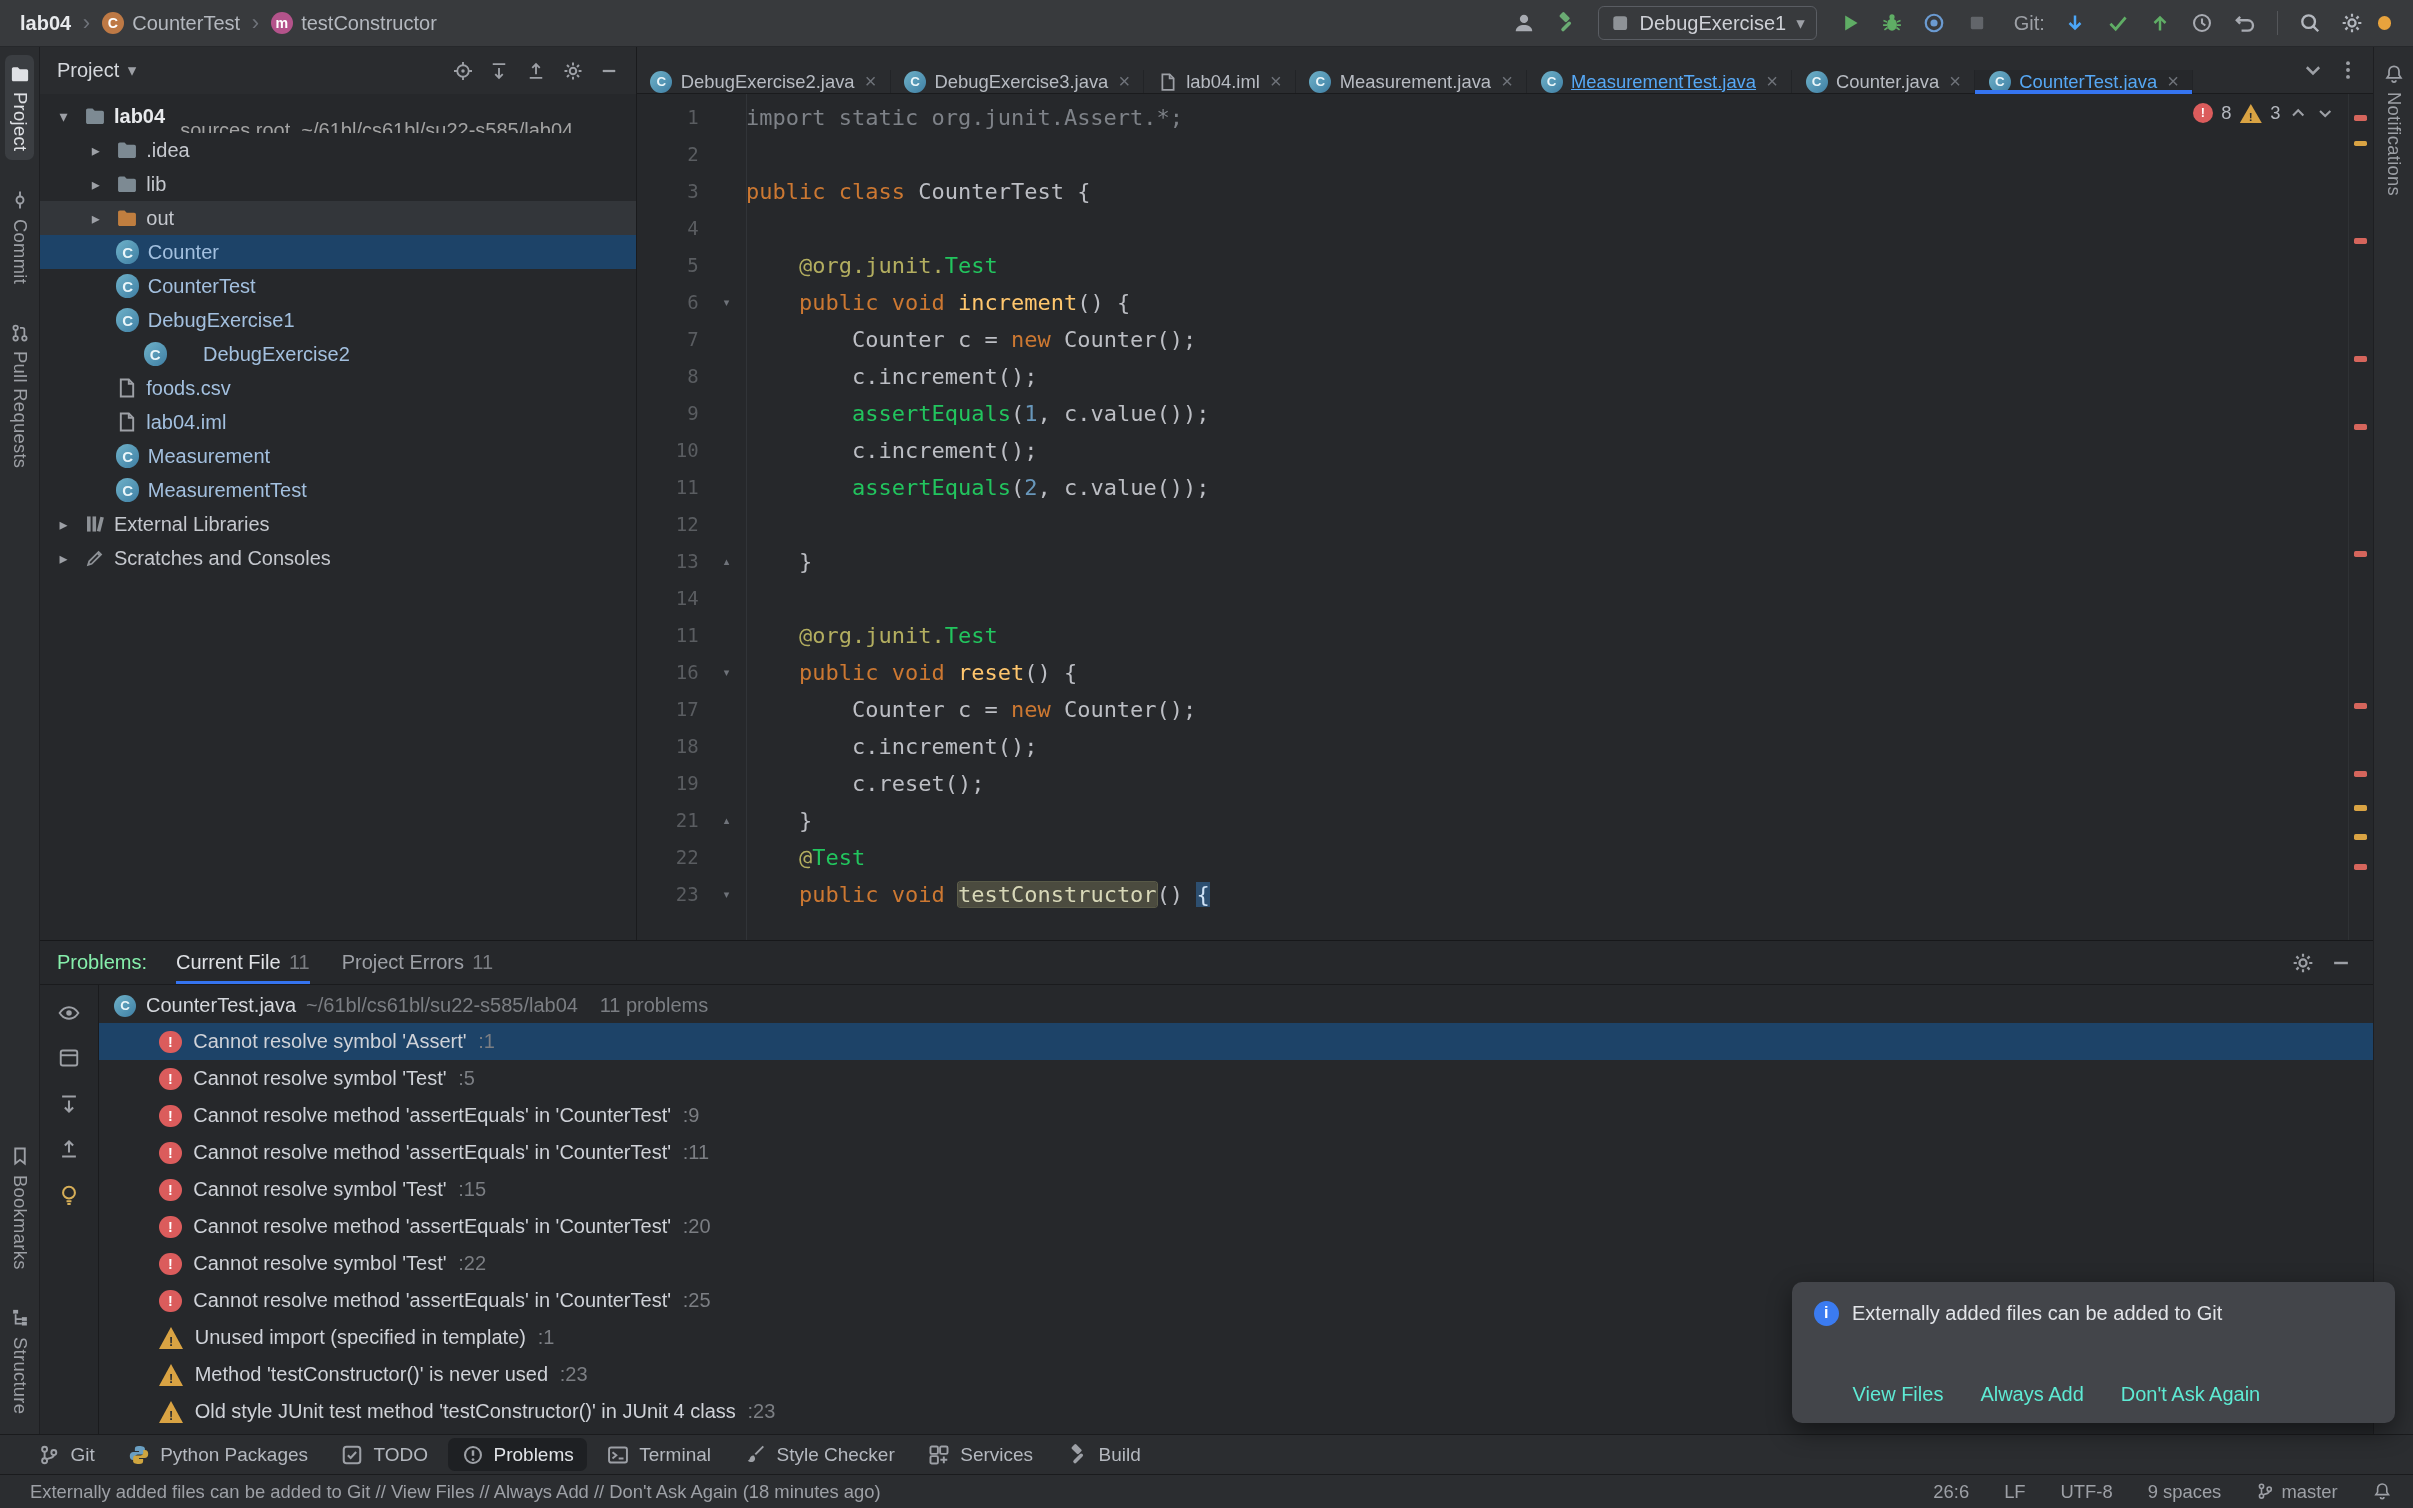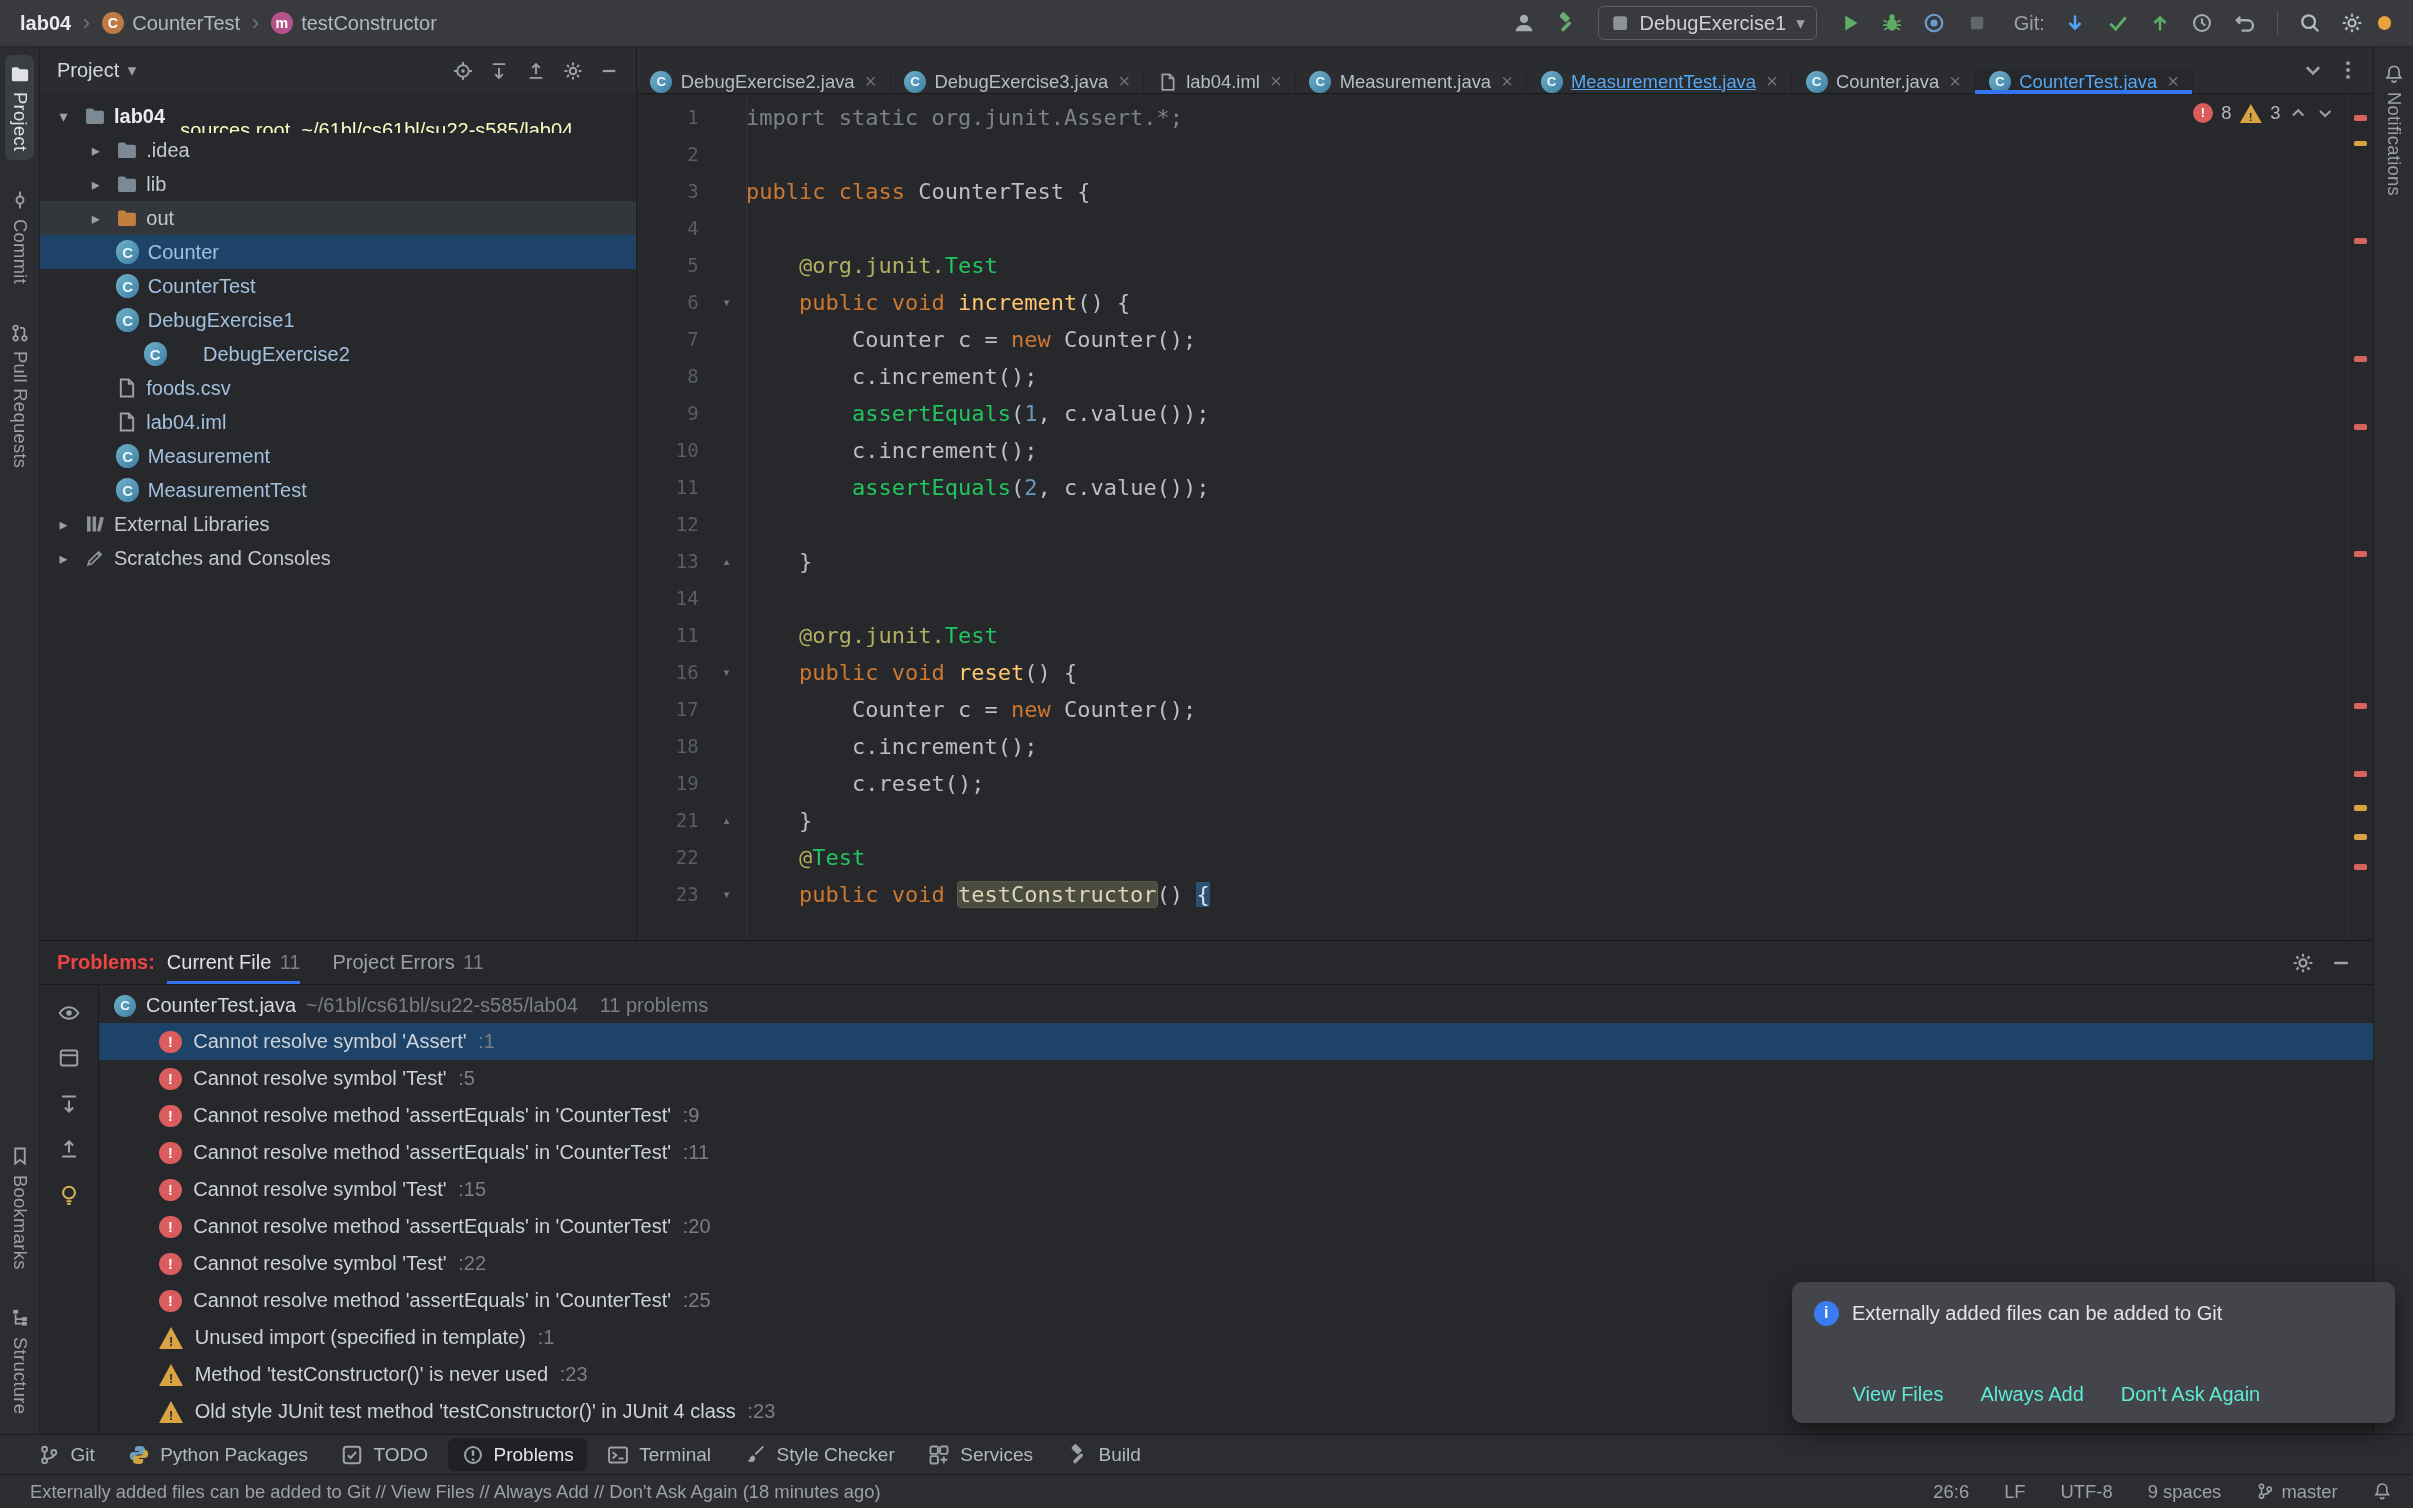--- a/index.html
+++ b/index.html
@@ -58,21 +58,21 @@
   .tr-chev { width:23.5px; text-align:center; color:#9DA0A6; font-size:16px; flex:0 0 auto; }
   .tr-ico { width:22px; height:22px; flex:0 0 auto; }
   .ico-class { width:23.5px; height:23.5px; flex:0 0 auto; border-radius:50%;
                background:linear-gradient(135deg,#6FB2C9,#3F7FA4); display:inline-flex; align-items:center;
                justify-content:center; color:#EAF6FA; font-size:15px; font-weight:bold; }
   .ico-class.small { width:22px; height:22px; font-size:13.4px; }
   .ico-class::before { content:"C"; }
   .tr-label { color:#C5C8CE; }
   .tr-label.bold { color:#E8EAED; font-weight:bold; }
   .tr-label.java { color:#A3C0DF; }
-  .tr-suffix { color:#fef9c3; margin-left:6.7px;margin-top:28px; }
+  .tr-suffix { color:#a3a3a3; margin-left:6.7px;margin-top:28px; }
 
   
   .editor-col { flex:1; display:flex; flex-direction:column; min-width:0; background:#26282B; }
   .tabbar { height:47px; flex:0 0 auto; background:#2A2C2F; border-bottom:0.8px solid #1A1B1D; display:flex; align-items:stretch; }
   .tabs { display:flex; align-items:flex-end; }
   .tab { display:flex; align-items:center; gap:8.4px; padding:0 13.4px; font-size:18.4px; color:#B8BCC3;
          border-right:0.8px solid #222427; position:relative; }
   .tab .tab-close { color:#6F737A; font-size:20px; margin-left:1.7px; }
   .tab.active { background:#26282B; }
   .tab.active::after { content:""; position:absolute; left:0; right:0; bottom:-0.8px; height:3.4px; background:#3574F0; }
@@ -103,21 +103,21 @@
                font-family:"Liberation Sans",sans-serif; }
   .insp-num { color:#B4B8BF; font-size:18.4px; font-family:"Liberation Sans",sans-serif; }
   .insp-nav { width:18.4px; height:18.4px; }
   .stripe-marks { position:absolute; top:0; right:0; bottom:0; width:25px; background:#26282B; border-left:0.8px solid #2F3235; z-index:2; }
   .mark { position:absolute; right:5.9px; width:13.4px; height:5.9px; border-radius:1.7px; }
   .mark.me { background:#D5655C; } .mark.mw { background:#D9A343; }
 
   
   .problems { flex:0 0 494px; background:#26282B; border-top:0.8px solid #17181A; display:flex; flex-direction:column; }
   .pr-header { height:44px; flex:0 0 auto; display:flex; align-items:stretch; padding:0 17px; border-bottom:0.8px solid #1A1B1D; }
-  .pr-title { align-self:center; color:#ef4444; margin-right:12px;font-weight:bold; }
+  .pr-title { align-self:center; color:#86efac; margin-right:29px; }
   .pr-tabs { display:flex; align-items:stretch; gap:32px; }
   .pr-tab { display:flex; align-items:center; gap:8.4px; position:relative; color:#9DA0A6; }
   .pr-tab.active { color:#DFE1E5; }
   .pr-tab.active::after { content:""; position:absolute; left:0; right:0; bottom:0; height:3.4px; background:#3574F0; }
   .pr-count { color:#7B7E83; }
   .pr-actions { margin-left:auto; display:flex; align-items:center; gap:8.4px; }
   .pr-act { width:30px; height:30px; display:inline-flex; align-items:center; justify-content:center; }
   .pr-body { flex:1; display:flex; min-height:0; }
   .pr-strip { width:59px; flex:0 0 auto; border-right:0.8px solid #1A1B1D; display:flex; flex-direction:column;
               align-items:center; gap:17px; padding-top:13.4px; }

